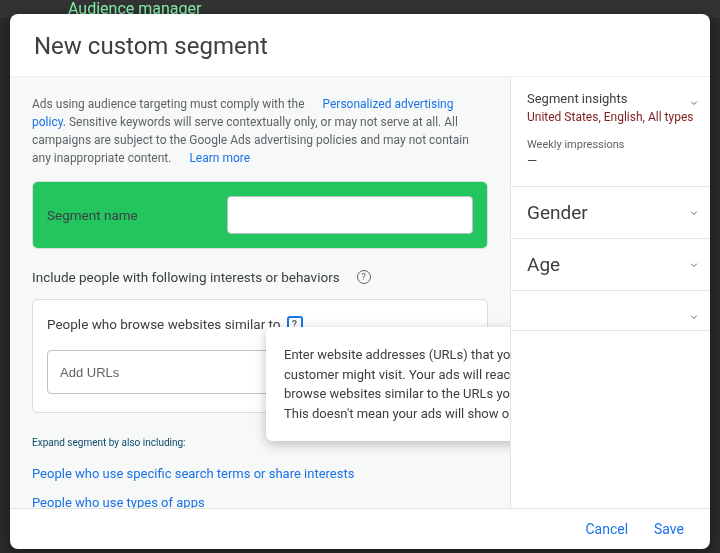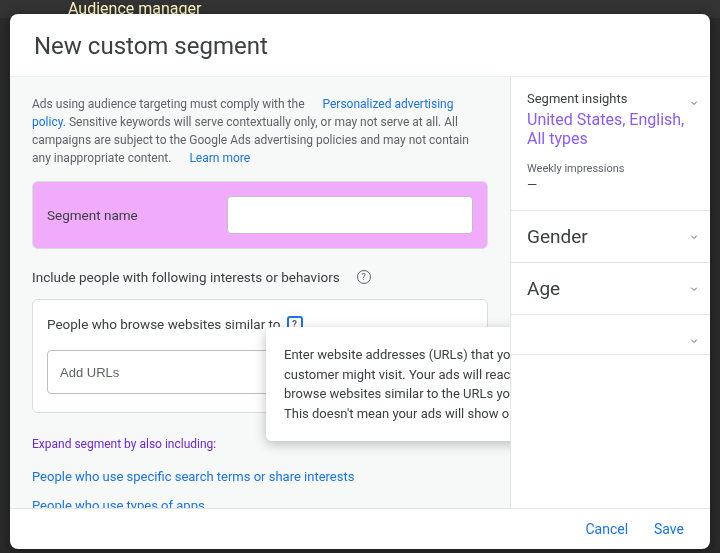--- a/index.html
+++ b/index.html
@@ -10,21 +10,21 @@
       height: 553px;
       overflow: hidden;
       font-size: 13px;
       color: #3c4043;
     }
     .backdrop-top {
       position: absolute;
       top: 0; left: 0; right: 0;
       height: 18px;
       background: #333;
-      color: #fef9c3;
+      color: #86efac;
       font-size: 16px;
       padding-left: 68px;
       line-height: 18px;
     }
     .modal {
       position: absolute;
       top: 14px;
       left: 10px;
       right: 10px;
       bottom: 4px;
@@ -60,21 +60,21 @@
       flex-direction: column;
     }
     .policy-text {
       font-size: 12px;
       color: #5f6368;
       line-height: 1.5;
       margin-bottom: 14px;
     }
     .policy-text a { color: #1a73e8; text-decoration: none; margin-left: 15px; }
     .segment-name-row {
-      background: #f0abfc;
+      background: #22c55e;
       border: 1px solid #dadce0;
       border-radius: 6px;
       padding: 14px 14px;
       display: flex;
       align-items: center;
       gap: 20px;
       margin-bottom: 20px;
     }
     .segment-name-label {
       font-size: 13.5px;
@@ -140,22 +140,22 @@
       height: 44px;
       border: 1px solid #bdc1c6;
       border-radius: 4px;
       padding: 0 12px;
       font-size: 13px;
       color: #5f6368;
       outline: none;
     }
     .url-input::placeholder { color: #5f6368; }
     .expand-title {
-      font-size: 12px;
-      color: #6d28d9;
+      font-size: 10px;
+      color: #0c4a6e;
       margin-bottom: 18px;
     }
     .link-row {
       color: #1a73e8;
       font-size: 13px;
       margin-bottom: 14px;
       cursor: pointer;
     }
     .tooltip {
       position: absolute;
@@ -170,21 +170,21 @@
       color: #3c4043;
       line-height: 1.5;
       z-index: 10;
     }
     .insights-block {
       padding: 14px 16px 18px 16px;
       border-bottom: 1px solid #e4e4e4;
       position: relative;
     }
     .insights-title { font-size: 13px; color: #3c4043; margin-bottom: 4px; }
-    .insights-sub { font-size: 16px; color: #8b5cf6; }
+    .insights-sub { font-size: 12px; color: #7f1d1d; }
     .chevron {
       position: absolute;
       right: 12px;
       top: 20px;
       width: 10px;
       height: 10px;
     }
     .chevron svg { display: block; }
     .weekly {
       margin-top: 14px;

